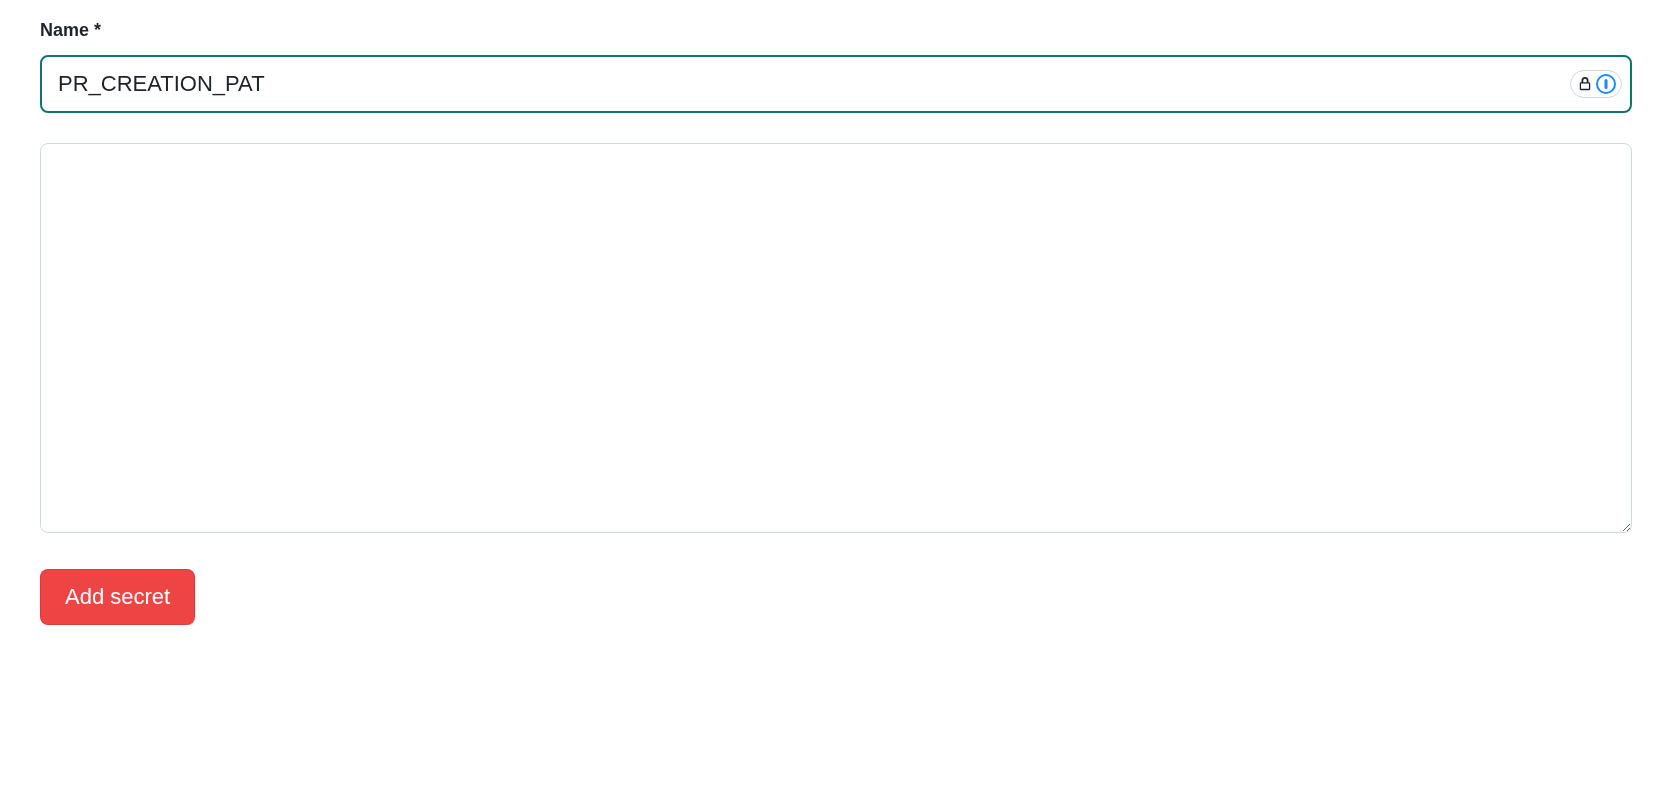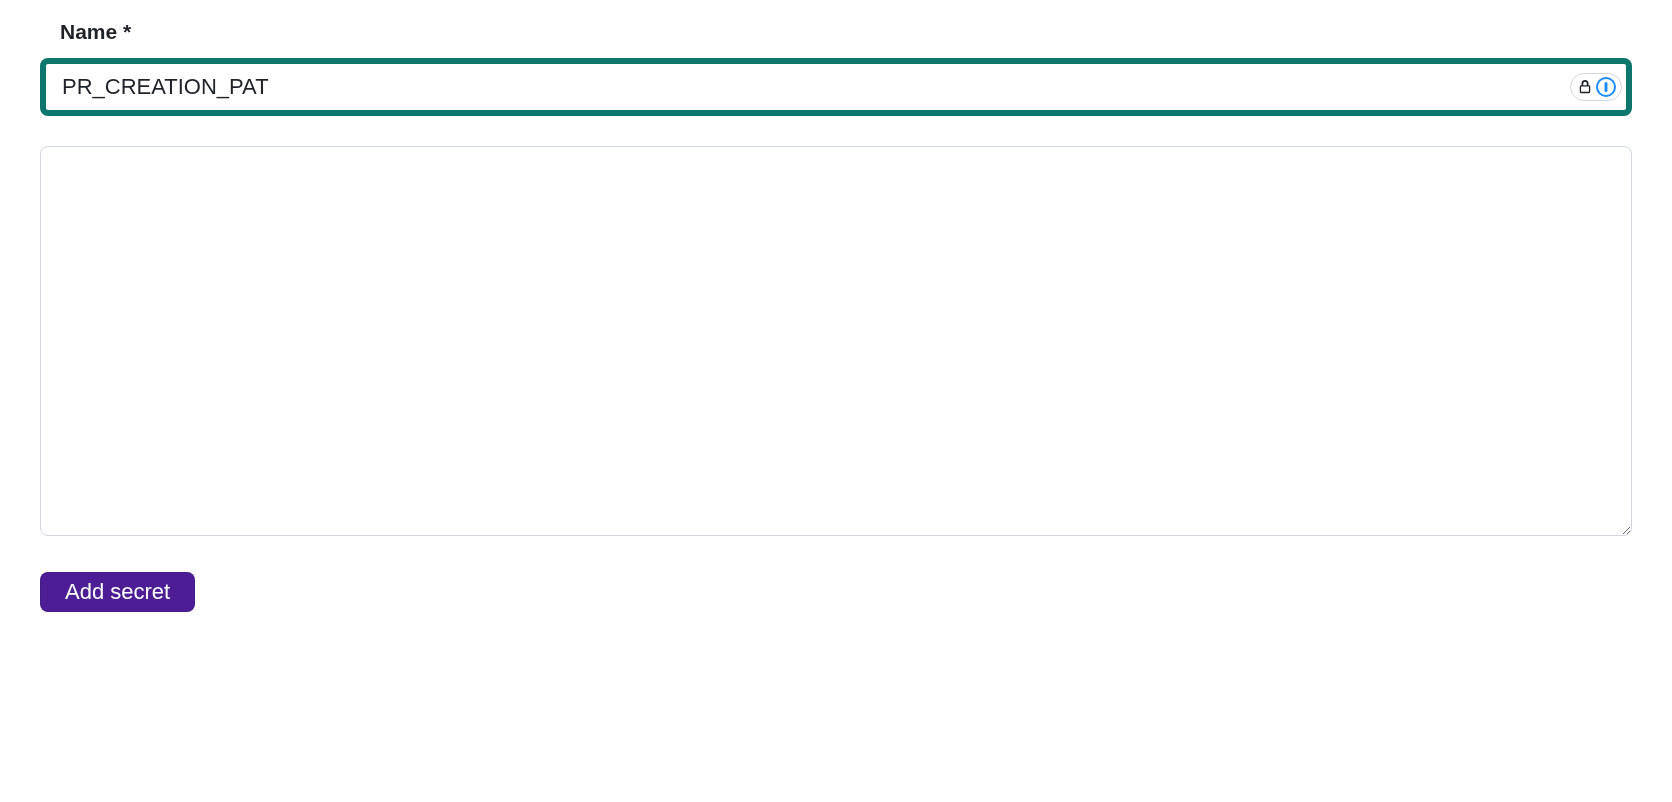--- a/index.html
+++ b/index.html
@@ -11,38 +11,37 @@
       font-family: -apple-system, BlinkMacSystemFont, "Segoe UI", Helvetica, Arial, sans-serif;
       background: #ffffff;
       padding: 20px 40px;
       color: #1f2328;
     }
     .form-group {
       margin-bottom: 30px;
     }
     .form-label {
       display: block;
-      font-size: 21px;
+      font-size: 18px;
       font-weight: 600;
       color: #1f2328;
       margin-bottom: 14px;
-      margin-left: 20px;
     }
     .input-wrapper {
       position: relative;
       width: 100%;
     }
     .text-input {
       width: 100%;
       height: 58px;
       padding: 10px 60px 10px 16px;
       font-size: 22px;
       color: #1f2328;
       background: #ffffff;
-      border: 6px solid #0f766e;
+      border: 2px solid #0f766e;
       border-radius: 8px;
       outline: none;
       font-family: inherit;
     }
     .text-input::placeholder {
       color: #6e7781;
     }
     .input-icons {
       position: absolute;
       right: 10px;
@@ -79,25 +78,25 @@
       background: #ffffff;
       border: 1px solid #d0d7de;
       border-radius: 8px;
       outline: none;
       resize: both;
       font-family: inherit;
       color: #1f2328;
     }
     .btn-primary {
       display: inline-block;
-      padding: 6px 24px;
+      padding: 14px 24px;
       font-size: 22px;
       font-weight: 500;
       color: #ffffff;
-      background: #4c1d95;
+      background: #ef4444;
       border: 1px solid rgba(31, 35, 40, 0.15);
       border-radius: 8px;
       cursor: pointer;
       font-family: inherit;
     }
     .button-row {
       margin-top: 32px;
     }
   </style>
 </head>

